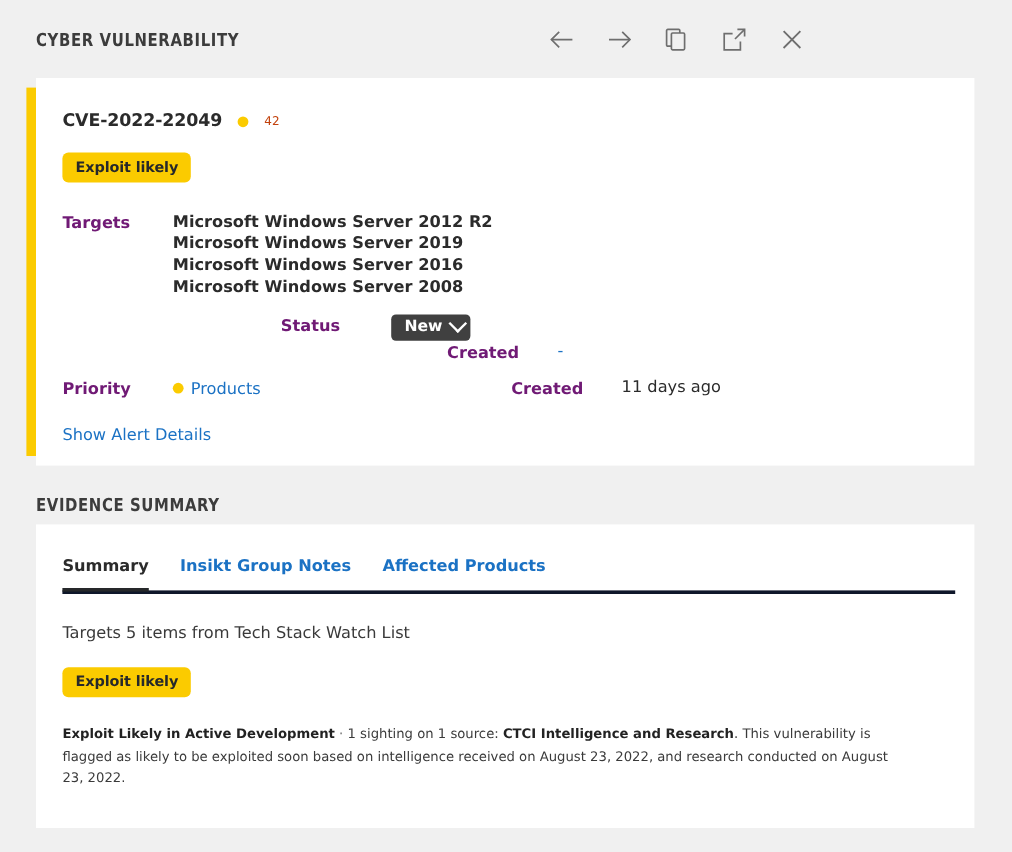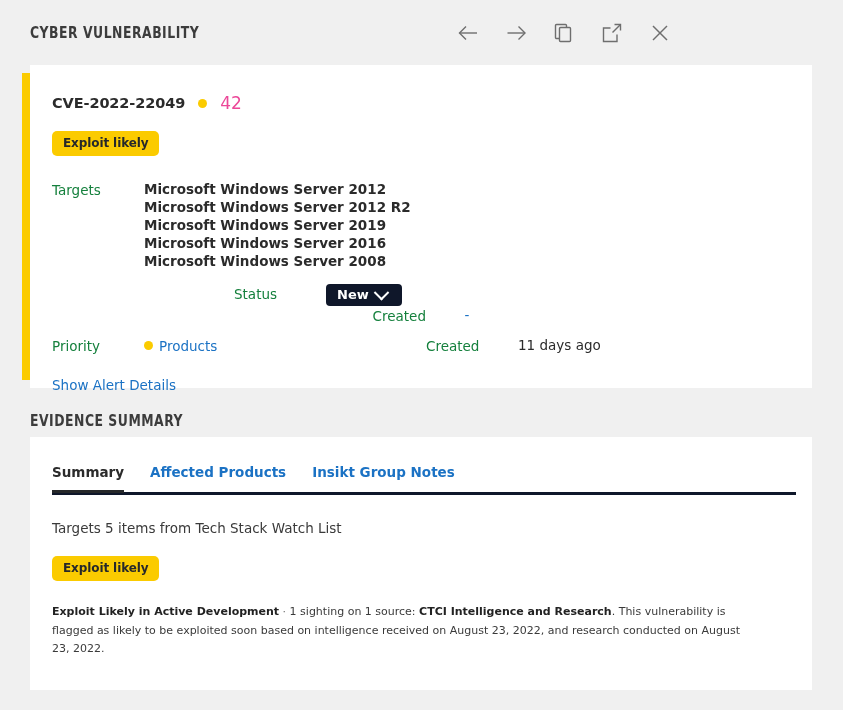--- a/index.html
+++ b/index.html
@@ -89,21 +89,21 @@
     color: #2b2b2b;
     letter-spacing: -0.1px;
   }
   .dot {
     width: 9px; height: 9px;
     border-radius: 50%;
     background: #fbcb00;
     display: inline-block;
     flex: none;
   }
-  .score { color: #ec4899; font-size: 17px; text-align: center; }
+  .score { color: #c2410c; font-size: 10px; text-align: center; }
 
   .badge {
     display: inline-block;
     background: #fbcb00;
     color: #26282a;
     font-size: 12px;
     font-weight: bold;
     border-radius: 5px;
     padding: 6px 11px 7px 11px;
     letter-spacing: -0.1px;
@@ -118,50 +118,51 @@
   }
   .field-row {
     display: flex;
     align-items: flex-start;
   }
   .fcol { display: flex; }
   .fcol-left { width: 374px; flex: none; }
   .flabel {
     width: 92px;
     flex: none;
-    color: #15803d;
+    color: #701a75;
     font-size: 13.5px;
     line-height: 18px;
     padding-top: 1px;
+    font-weight: bold;
   }
   .fvalue {
     font-size: 13.5px;
     line-height: 18px;
     color: #2b2b2b;
   }
   .targets-list .t-item {
     font-weight: bold;
     font-size: 13.5px;
     line-height: 18px;
     color: #2b2b2b;
     white-space: nowrap;
   }
   .row-status { margin-top: 14px; align-items: center; flex-direction: column; }
   .row-priority { margin-top: 11px; align-items: center; }
 
   .status-pill {
     display: inline-flex;
-    align-items: flex-end;
+    align-items: center;
     gap: 7px;
-    background: #0f172a;
+    background: #404040;
     color: #ffffff;
     border-radius: 4px;
     font-size: 13px;
     font-weight: bold;
-    padding: 4px 15px 5px 11px;
+    padding: 4px 5px 5px 11px;
     cursor: pointer;
     line-height: 1;
   }
   .chev {
     display: inline-block;
     width: 9px; height: 9px;
     border-right: 2px solid #fff;
     border-bottom: 2px solid #fff;
     transform: rotate(45deg) translate(-2px,-2px);
   }
@@ -299,21 +300,20 @@
 
       <div class="badge-row">
         <span class="badge">Exploit likely</span>
       </div>
 
       <div class="fields">
 
         <div class="field-row">
           <div class="flabel">Targets</div>
           <div class="targets-list">
-            <div class="t-item">Microsoft Windows Server 2012</div>
             <div class="t-item">Microsoft Windows Server 2012 R2</div>
             <div class="t-item">Microsoft Windows Server 2019</div>
             <div class="t-item">Microsoft Windows Server 2016</div>
             <div class="t-item">Microsoft Windows Server 2008</div>
           </div>
         </div>
 
         <div class="field-row row-status">
           <div class="fcol fcol-left">
             <div class="flabel">Status</div>
@@ -352,22 +352,22 @@
 
     </div>
   </div>
 
   <div class="section-title">EVIDENCE SUMMARY</div>
 
   <div class="card" id="evidence-card">
 
     <div class="tabs">
       <div class="tab active">Summary</div>
+      <div class="tab">Insikt Group Notes</div>
       <div class="tab">Affected Products</div>
-      <div class="tab">Insikt Group Notes</div>
     </div>
 
     <div class="evidence-body">
 
       <div class="ev-lead">Targets 5 items from Tech Stack Watch List</div>
 
       <div class="ev-badge-row">
         <span class="badge">Exploit likely</span>
       </div>
 

